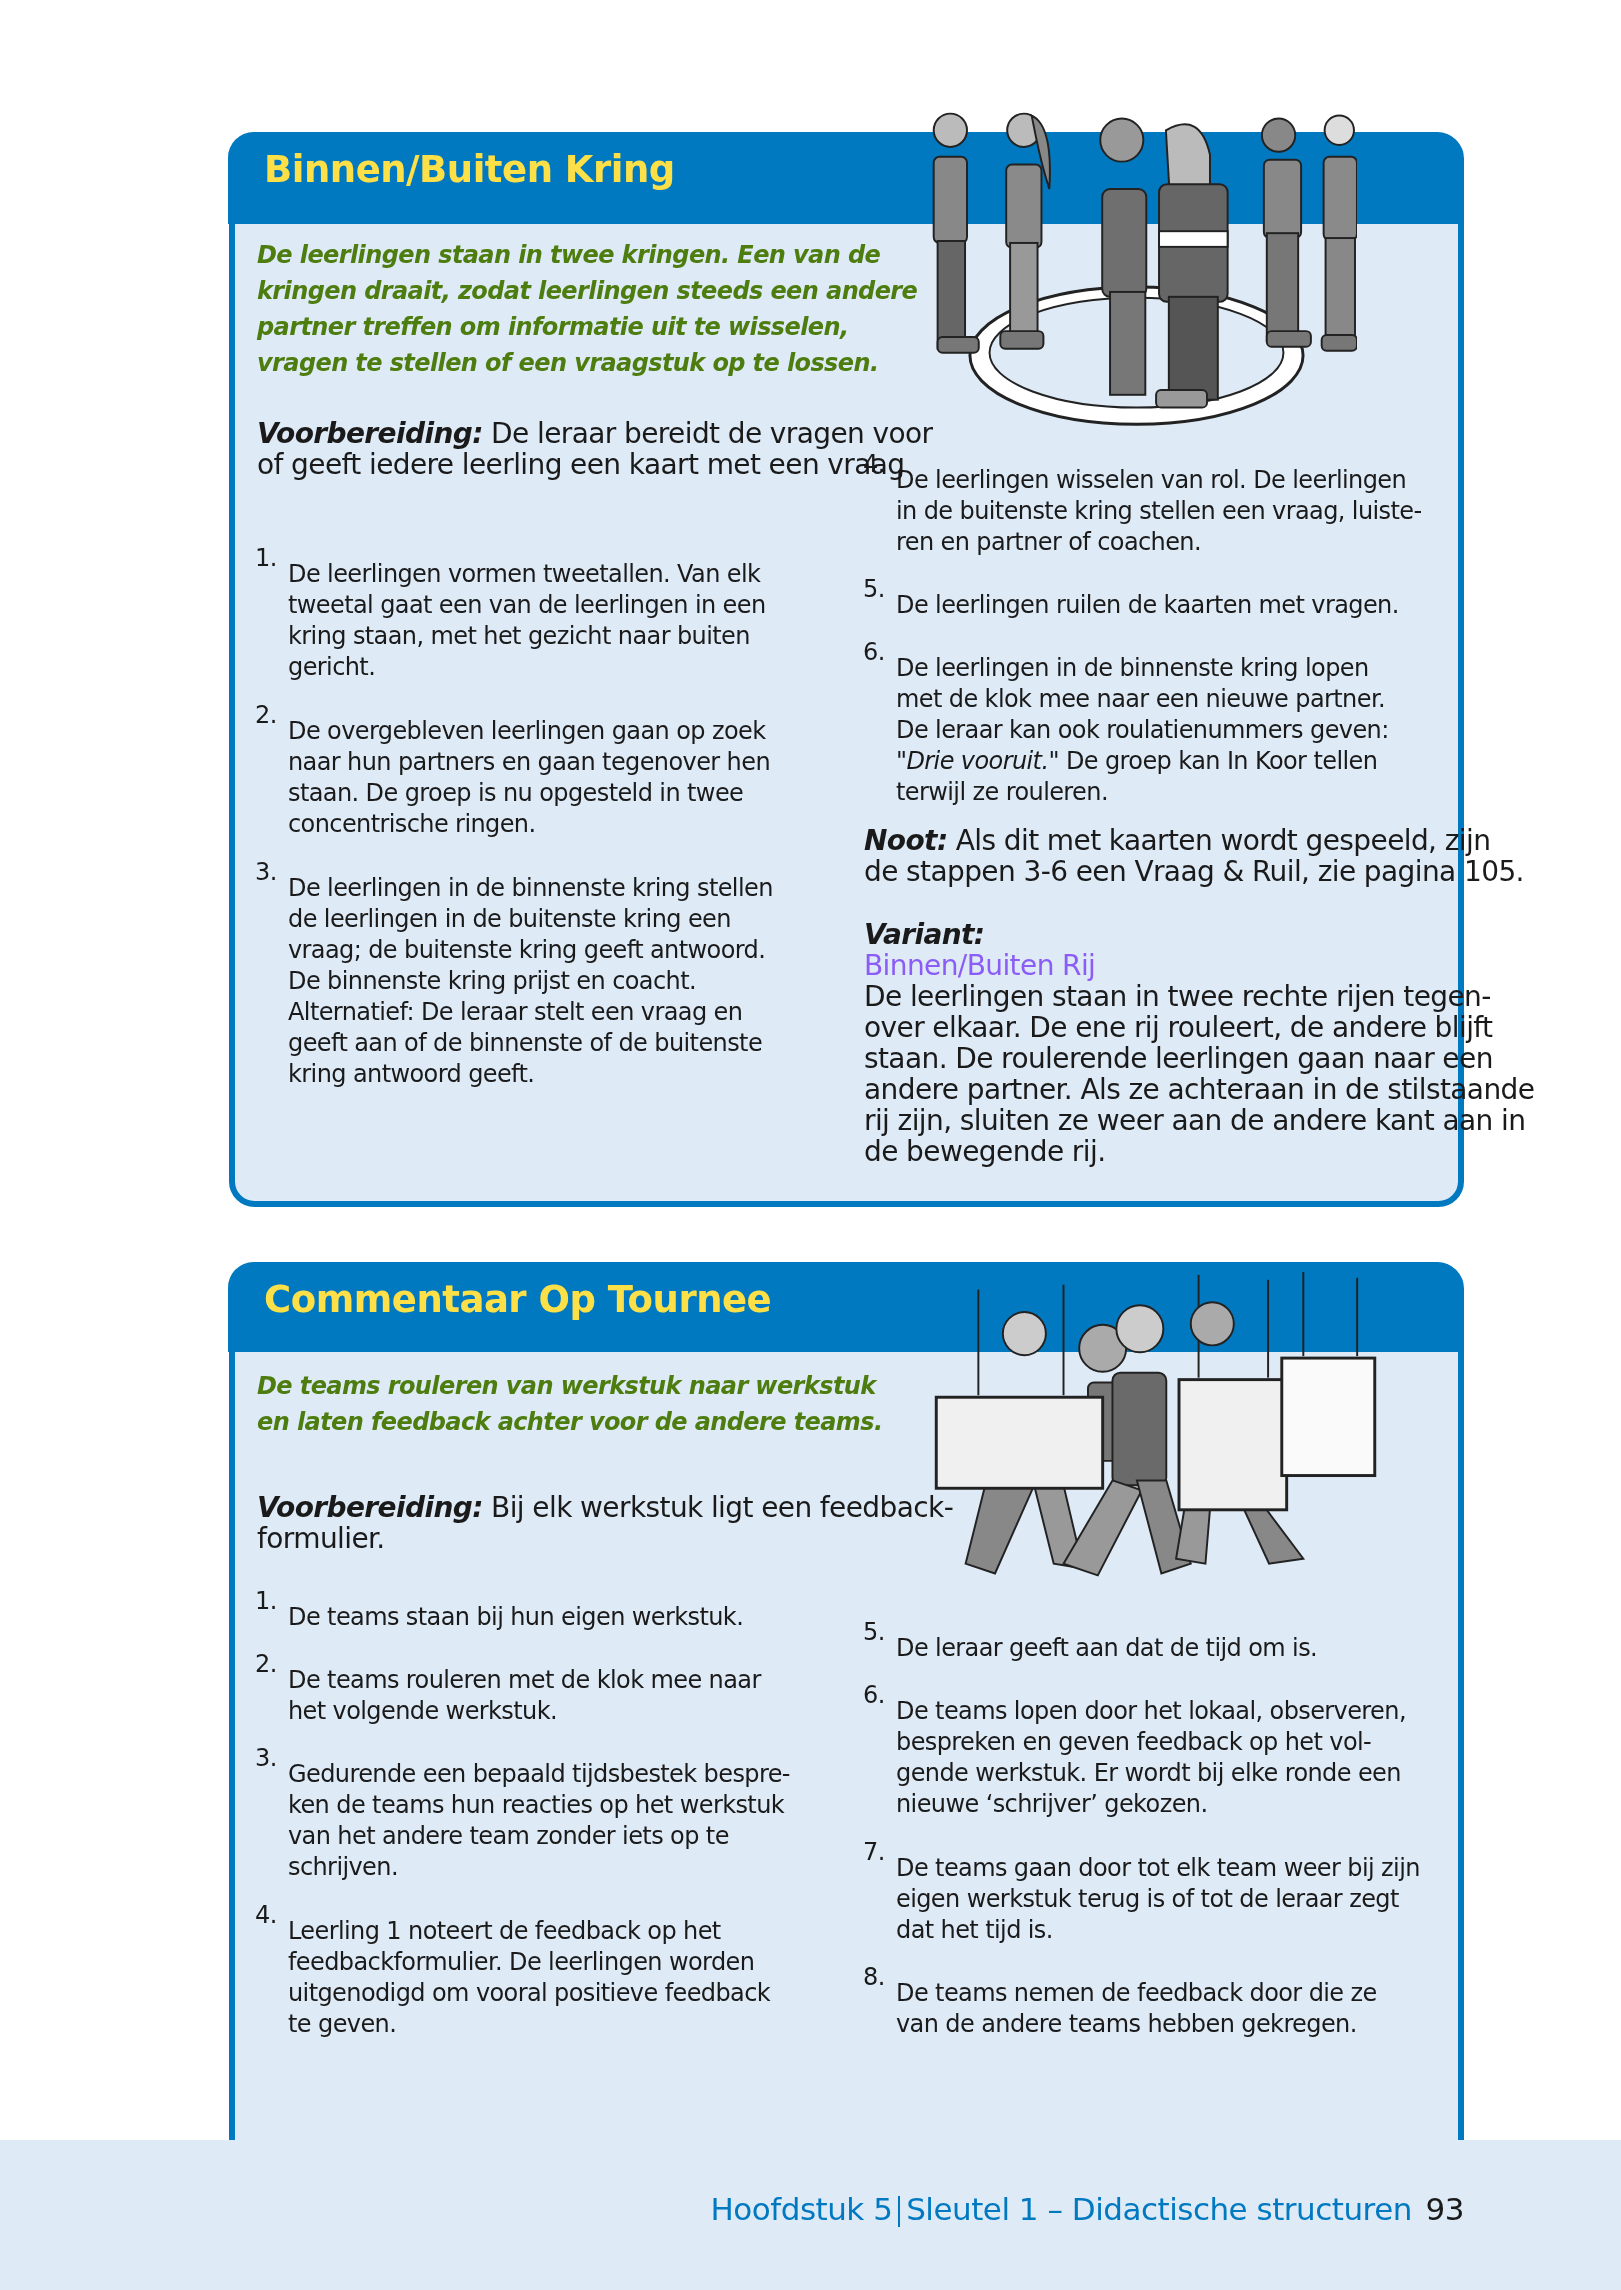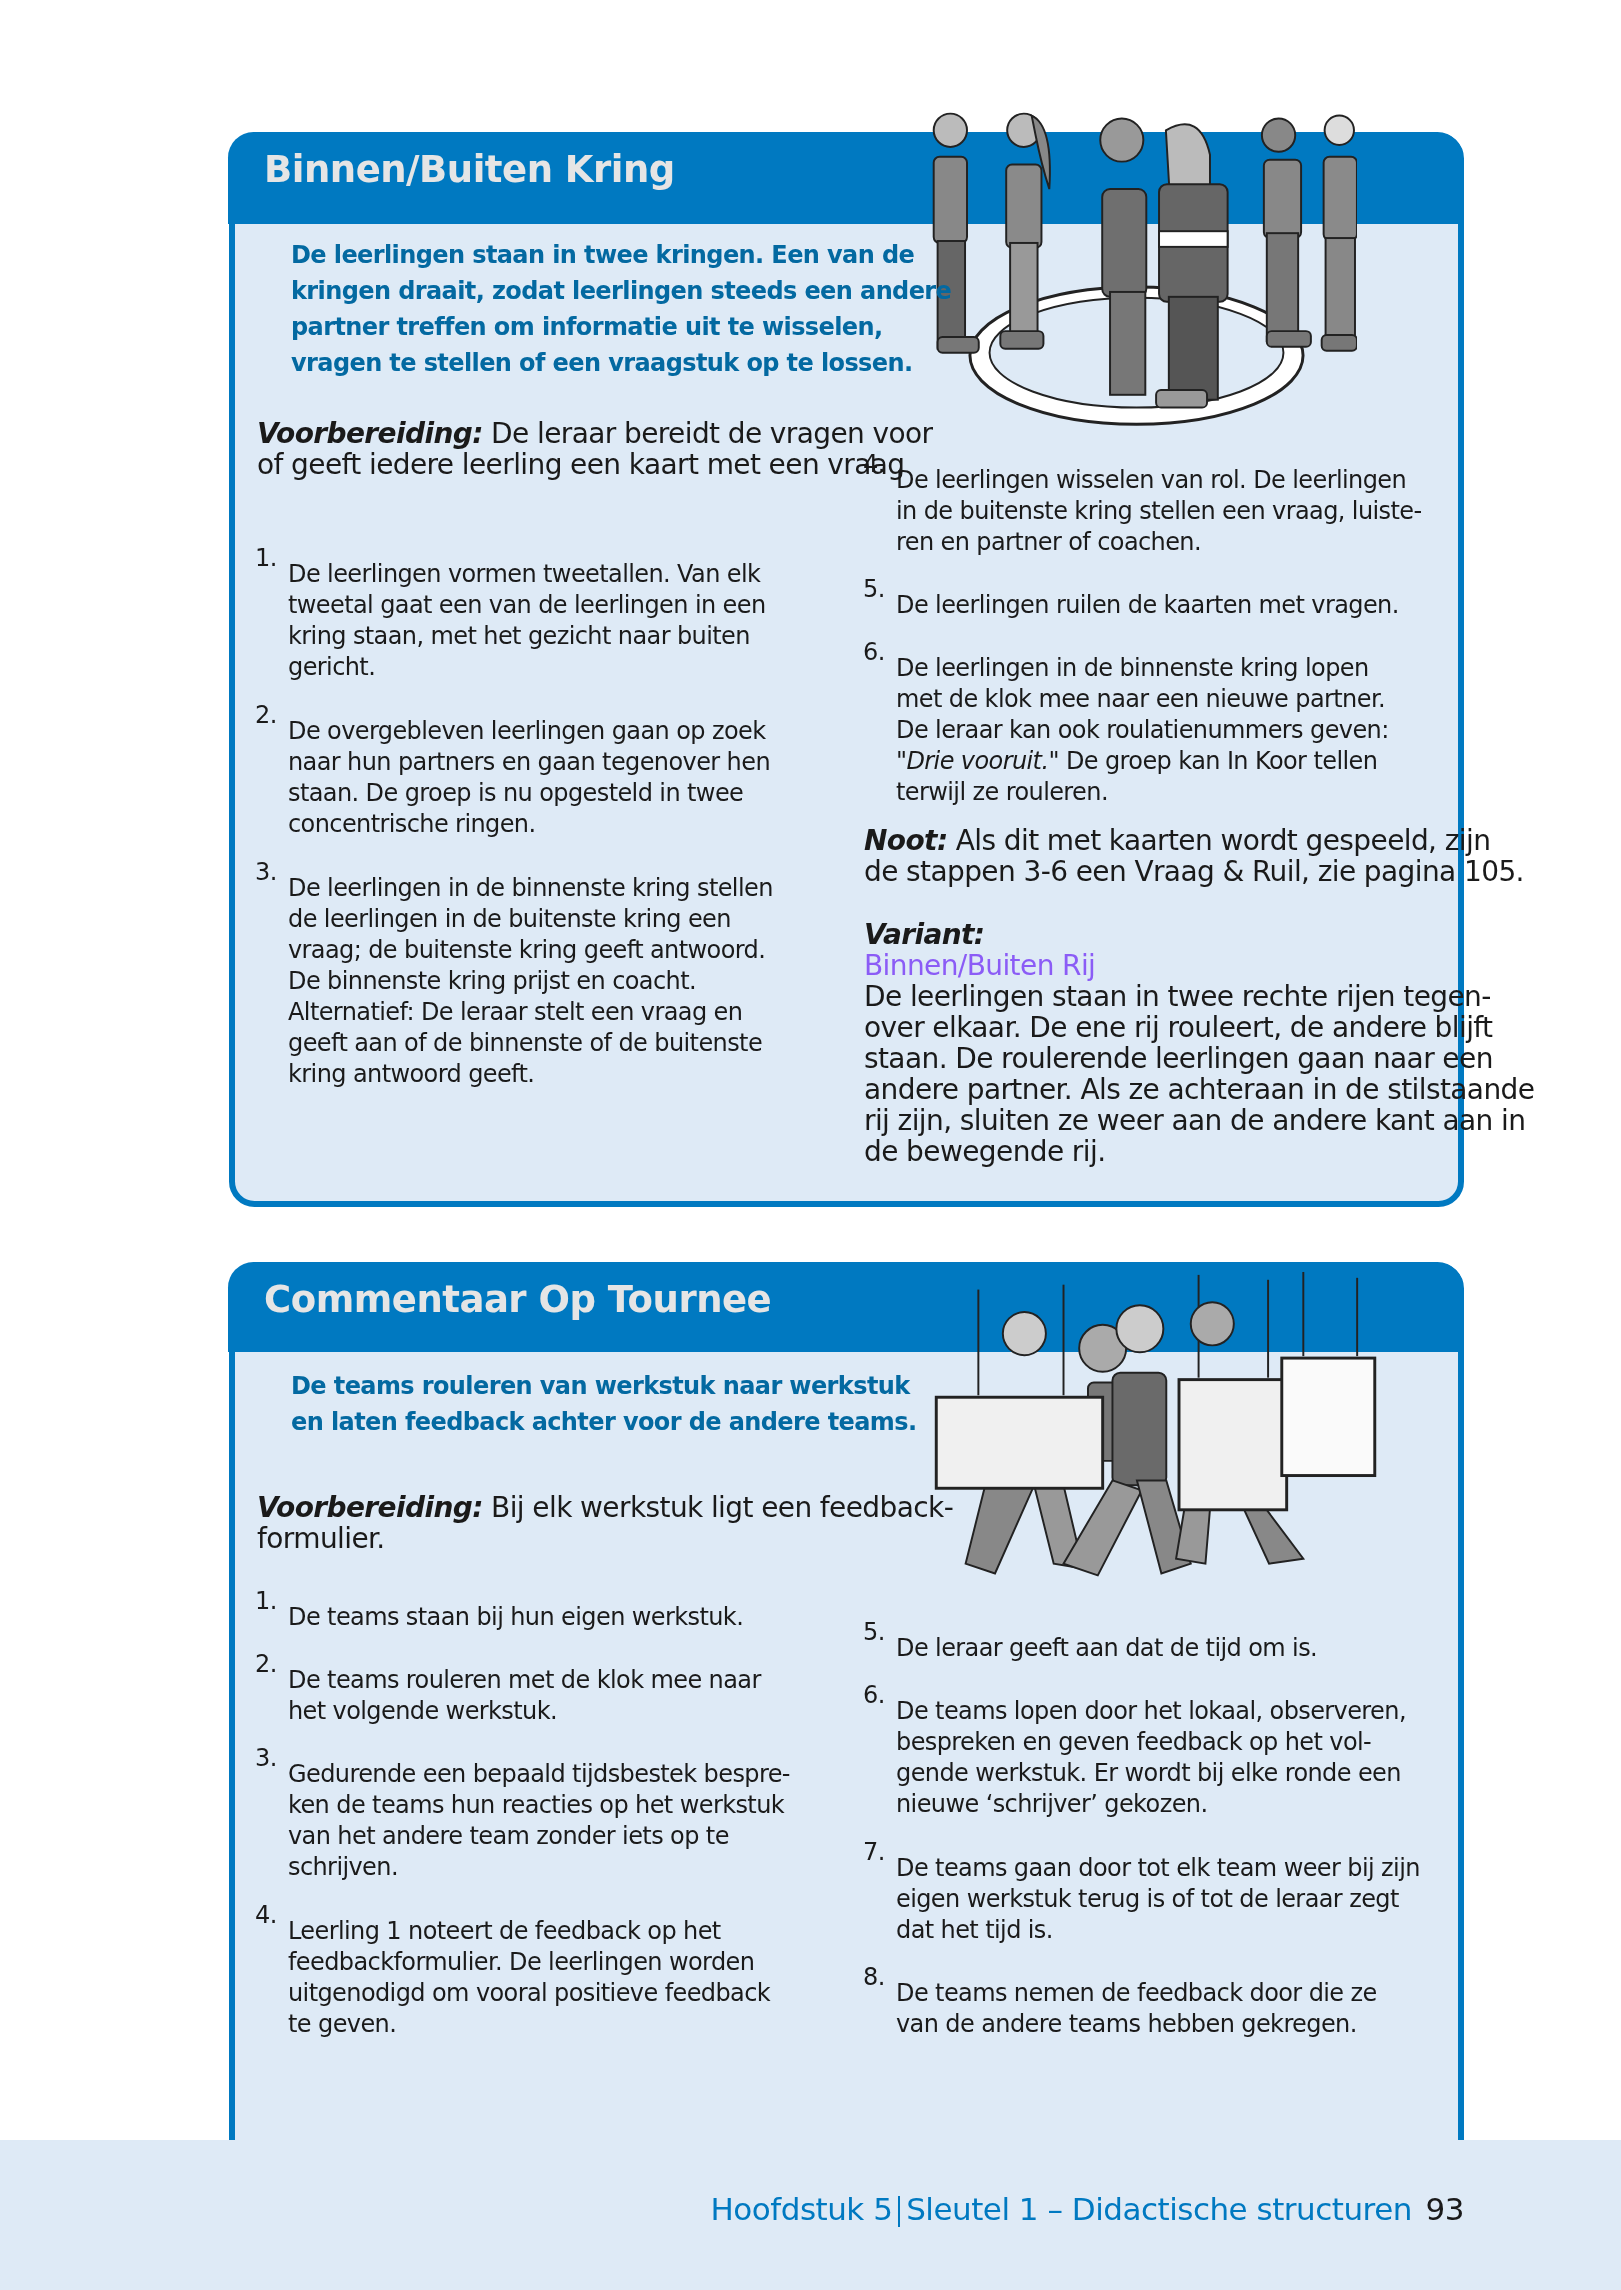--- a/index.html
+++ b/index.html
@@ -14,27 +14,27 @@
     box-sizing: border-box; overflow: visible;
   }
   #box1 { top: 133px; height: 1074px; }
   #box2 { top: 1263px; height: 1017px; }
   .box-header {
     position: absolute; left: -6.9px; top: -6.9px; width: 1235px; height: 92px;
     background: #0079c1; border-radius: 25.5px 25.5px 0 0;
   }
   #box2 .box-header { height: 90px; }
   .box-title {
-    position: absolute; left: 36px; top: 15.7px; color: #e5e5e5;
+    position: absolute; left: 36px; top: 15.7px; color: #fde047;
     font-family: "DejaVu Sans", sans-serif; font-weight: bold; font-size: 37px;
     letter-spacing: -0.5px; white-space: nowrap;
   }
   .intro {
-    position: absolute; color: #0369a1; font-weight: bold;
-    font-size: 24px; line-height: 36px; letter-spacing: -0.6px; white-space: nowrap; margin-left: 34px;
+    position: absolute; color: #4d7c0f; font-style: italic; font-weight: bold;
+    font-size: 24px; line-height: 36px; letter-spacing: -0.6px; white-space: nowrap;
   }
   .para {
     position: absolute; font-size: 28px; line-height: 31px; letter-spacing: -0.6px;
     white-space: nowrap; color: #1a1a1a;
   }
   .para .lbl { font-style: italic; font-weight: bold; }
   .para .blue { color: #8b5cf6; }
   .step { position: absolute; font-size: 24px; line-height: 31px; letter-spacing: -0.6px; white-space: nowrap; }
   .step .num { position: absolute; left: 0; top: 0; }
   .step .txt { position: absolute; left: 33px; top: 16px; }

